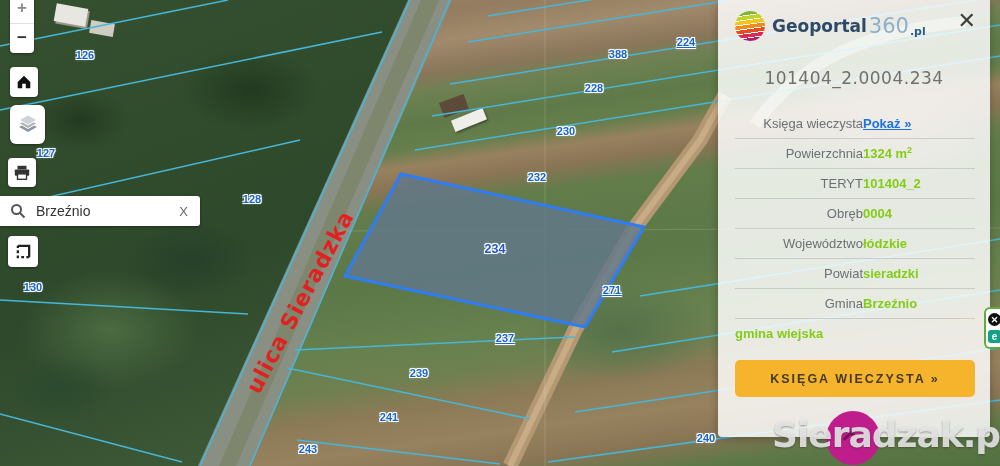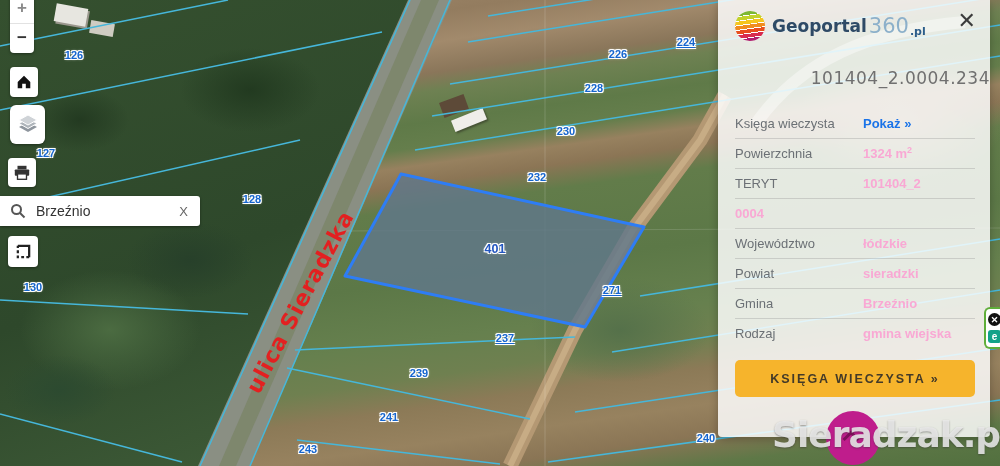--- a/index.html
+++ b/index.html
@@ -72,29 +72,29 @@
   .panel .close{position:absolute;right:14px;top:10px;font:22px "DejaVu Sans",sans-serif;color:#3c3c3c;cursor:pointer;line-height:1;}
   .logo{position:absolute;left:17px;top:11px;display:flex;align-items:center;}
   .globe{width:30px;height:30px;border-radius:50%;transform:rotate(-8deg);margin-right:7px;
      background:linear-gradient(180deg,
        #7db832 0 12%,#fff 12% 15%,#c3d22b 15% 27%,#fff 27% 30%,#f5c51d 30% 42%,
        #fff 42% 45%,#f08c1e 45% 57%,#fff 57% 60%,#e84e1d 60% 72%,#fff 72% 75%,
        #d92b4e 75% 87%,#fff 87% 90%,#b01d6e 90% 100%);}
   .logo .t1{font:bold 17px "DejaVu Sans",sans-serif;color:#2e4a66;}
   .logo .t2{font:400 21px "DejaVu Sans",sans-serif;color:#8cb0ca;margin-left:2px;}
   .logo .t3{font:bold 11px "DejaVu Sans",sans-serif;color:#2b5d8a;align-self:flex-end;margin:0 0 3px 1px;}
-  .ptitle{position:absolute;left:0;top:68px;width:100%;text-align:right;
+  .ptitle{position:absolute;left:0;top:68px;width:100%;text-align:center;
      font:17px "DejaVu Sans",sans-serif;color:#707070;letter-spacing:.5px;}
   .rows{position:absolute;left:17px;top:108px;width:240px;}
-  .prow{display:flex;align-items:center;height:30px;border-top:1px solid rgba(150,150,150,.35);}
+  .prow{display:flex;align-items:center;height:30px;border-top:1px solid rgba(150,150,150,.35);text-align:right;}
   .prow:first-child{border-top:0;}
   .plabel{flex:0 0 128px;font:13px "Liberation Sans",sans-serif;color:#6b7075;}
-  .pvalue{font:bold 13px "Liberation Sans",sans-serif;color:#f9a8d4;}
+  .pvalue{font:bold 13px "Liberation Sans",sans-serif;color:#84cc16;}
   .pvalue sup{font-size:9px;}
-  .pvalue.link{color:#1a73e8;cursor:pointer;}
+  .pvalue.link{color:#1a73e8;text-decoration:underline;cursor:pointer;}
   .kwbtn{position:absolute;left:17px;top:360px;width:240px;height:37px;background:#f6b42c;border:0;
      border-radius:5px;font:bold 12.5px "Liberation Sans",sans-serif;color:#433a28;letter-spacing:2px;cursor:pointer;}
 
   
   .wmcircle{position:absolute;left:826px;top:411px;width:54px;height:54px;border-radius:50%;
      background:#bf1d8c;z-index:60;}
   .wmcircle .chev{position:absolute;left:19px;top:22px;width:12px;height:12px;
      border-top:3px solid #7c1059;border-left:3px solid #7c1059;transform:rotate(45deg);}
   .watermark{position:absolute;left:772px;top:414px;z-index:61;
      font:bold 36px "DejaVu Sans",sans-serif;color:rgba(233,233,233,.88);letter-spacing:-1px;
@@ -152,30 +152,30 @@
         <line x1="0" y1="110" x2="382" y2="32"></line>
         <line x1="0" y1="208" x2="300" y2="140"></line>
         <line x1="0" y1="300" x2="248" y2="314"></line>
         <line x1="0" y1="414" x2="182" y2="462"></line>
       </g>
 
       <polygon points="401,174 644,227 585,327 345,276" fill="#60788a" fill-opacity="0.82" stroke="#2e7df5" stroke-width="3" stroke-linejoin="round"></polygon>
     </svg>
 
     <div id="mapLabels">
-        <div class="maplabel" style="left: 74px; top: 55px;">126</div>
+        <div class="maplabel" style="left: 85px; top: 55px;">126</div>
         <div class="maplabel" style="left: 46px; top: 153px;">127</div>
         <div class="maplabel" style="left: 252px; top: 199px;">128</div>
         <div class="maplabel" style="left: 33px; top: 287px;">130</div>
         <div class="maplabel" style="left: 686px; top: 42px; text-decoration: underline;">224</div>
-        <div class="maplabel" style="left: 618px; top: 54px;">226</div>
+        <div class="maplabel" style="left: 618px; top: 54px;">388</div>
         <div class="maplabel" style="left: 594px; top: 88px;">228</div>
         <div class="maplabel" style="left: 566px; top: 131px;">230</div>
         <div class="maplabel" style="left: 537px; top: 177px;">232</div>
-        <div class="maplabel selected" style="left: 495px; top: 249px;">401</div>
+        <div class="maplabel selected" style="left: 495px; top: 249px;">234</div>
         <div class="maplabel" style="left: 612px; top: 290px; text-decoration: underline;">271</div>
         <div class="maplabel" style="left: 505px; top: 338px; text-decoration: underline;">237</div>
         <div class="maplabel" style="left: 419px; top: 373px;">239</div>
         <div class="maplabel" style="left: 389px; top: 417px;">241</div>
         <div class="maplabel" style="left: 308px; top: 449px;">243</div>
         <div class="maplabel" style="left: 706px; top: 438px;">240</div>
       </div>
     <div class="street">ulica Sieradzka</div>
   </div>
 
@@ -243,36 +243,36 @@
         </div>
         <div class="prow">
           <span class="plabel">Powierzchnia</span>
           <span class="pvalue">1324 m<sup>2</sup></span>
         </div>
         <div class="prow">
           <span class="plabel">TERYT</span>
           <span class="pvalue">101404_2</span>
         </div>
         <div class="prow">
+          <span class="plabel">Obręb</span>
           <span class="pvalue">0004</span>
         </div>
         <div class="prow">
           <span class="plabel">Województwo</span>
           <span class="pvalue">łódzkie</span>
         </div>
         <div class="prow">
           <span class="plabel">Powiat</span>
           <span class="pvalue">sieradzki</span>
         </div>
         <div class="prow">
           <span class="plabel">Gmina</span>
           <span class="pvalue">Brzeźnio</span>
         </div>
         <div class="prow">
-          <span class="plabel">Rodzaj</span>
           <span class="pvalue">gmina wiejska</span>
         </div>
       </div>
     <button class="kwbtn">KSIĘGA WIECZYSTA »</button>
   </div>
 
   <div class="wmcircle">
       <div class="chev"></div>
     </div>
   <div class="watermark">Sieradzak.pl</div>

